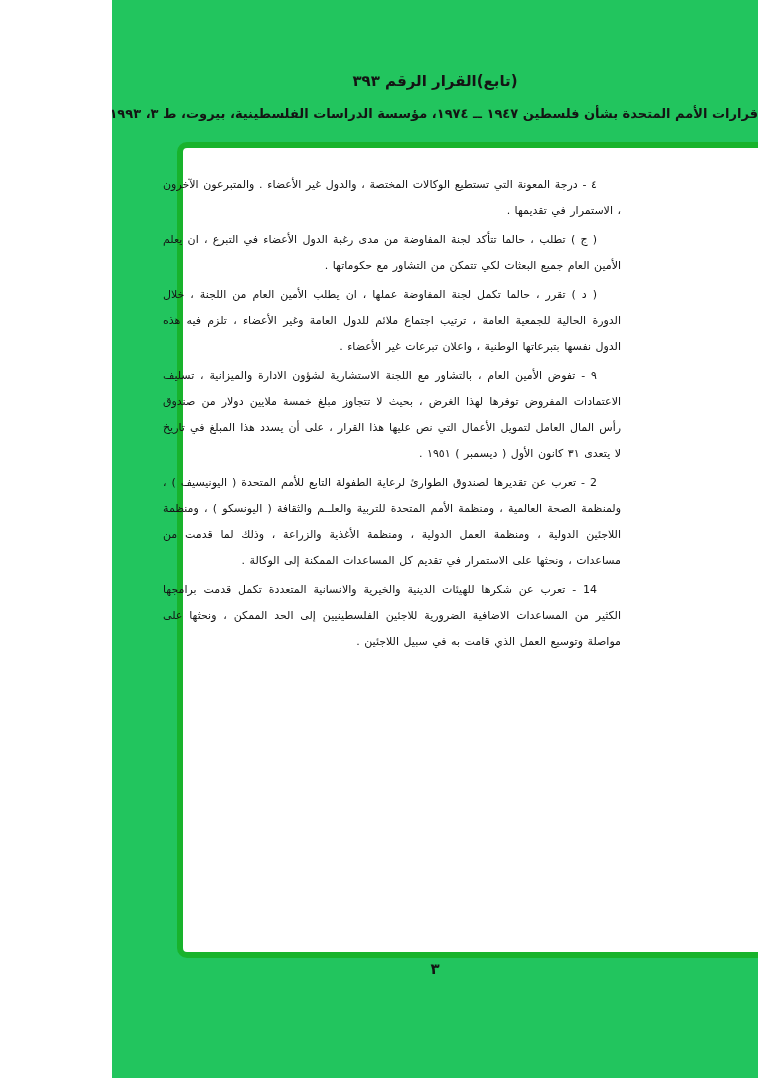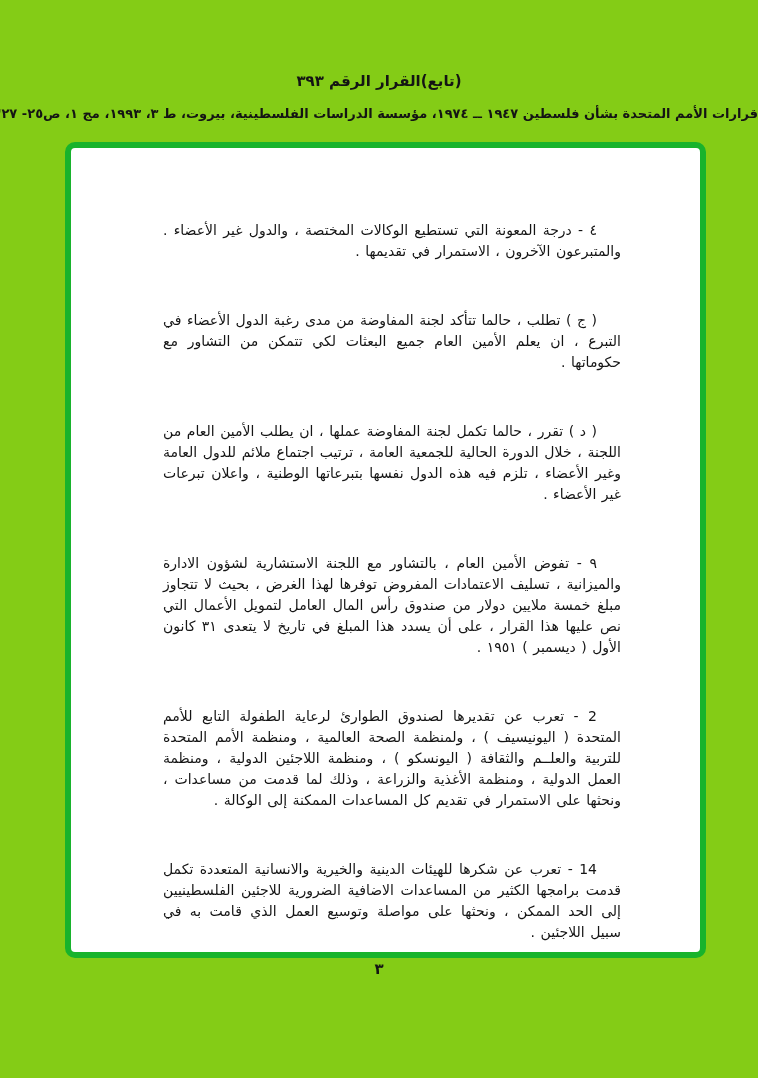--- a/index.html
+++ b/index.html
@@ -1,22 +1,22 @@
 <!DOCTYPE html>
 <html lang="ar" dir="rtl" style="--accent: #18b32c;"><head>
 <meta charset="utf-8">
 <style>
   :root { --accent: #18b32c; --ink: #141414; }
   * { margin: 0; padding: 0; box-sizing: border-box; }
   html, body { background: #ffffff; }
   .page {
     position: relative;
-    width: 758px;
+    width: 646px;
     height: 1078px;
-    background: #84cc16;
+    background: #22c55e;
     overflow: hidden;
     font-family: "DejaVu Sans", sans-serif;
     color: var(--ink);
     direction: rtl;
   }
   .doc-title {
     position: absolute;
     top: 72px;
     left: 0;
     width: 100%;
@@ -46,27 +46,26 @@
     background: #ffffff;
   }
   .text-column {
     position: absolute;
     top: 172px;
     right: 137px;
     width: 458px;
     direction: rtl;
   }
   .para {
-    font-size: 14px;
-    line-height: 21px;
+    font-size: 11px;
+    line-height: 26px;
     text-align: justify;
     text-indent: 24px;
     margin-bottom: 3px;
     word-spacing: 1px;
-    margin-top: 48px;
   }
   .para .num { font-weight: normal; }
   .para .lead { font-weight: normal; }
   .page-number {
     position: absolute;
     top: 960px;
     left: 0;
     width: 100%;
     text-align: center;
     font-size: 15px;

